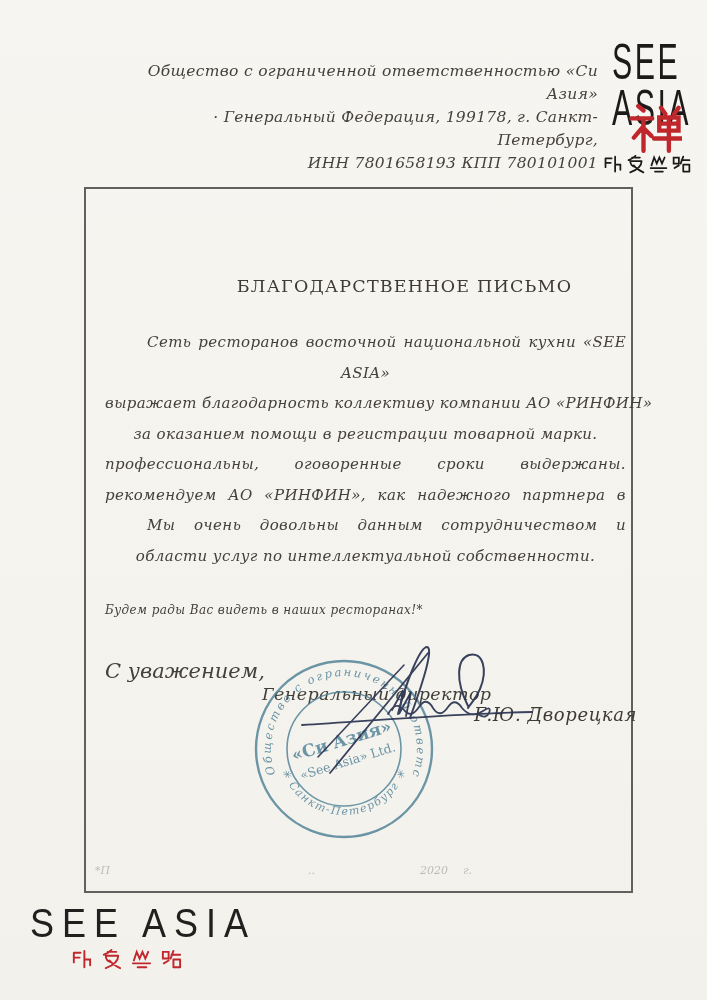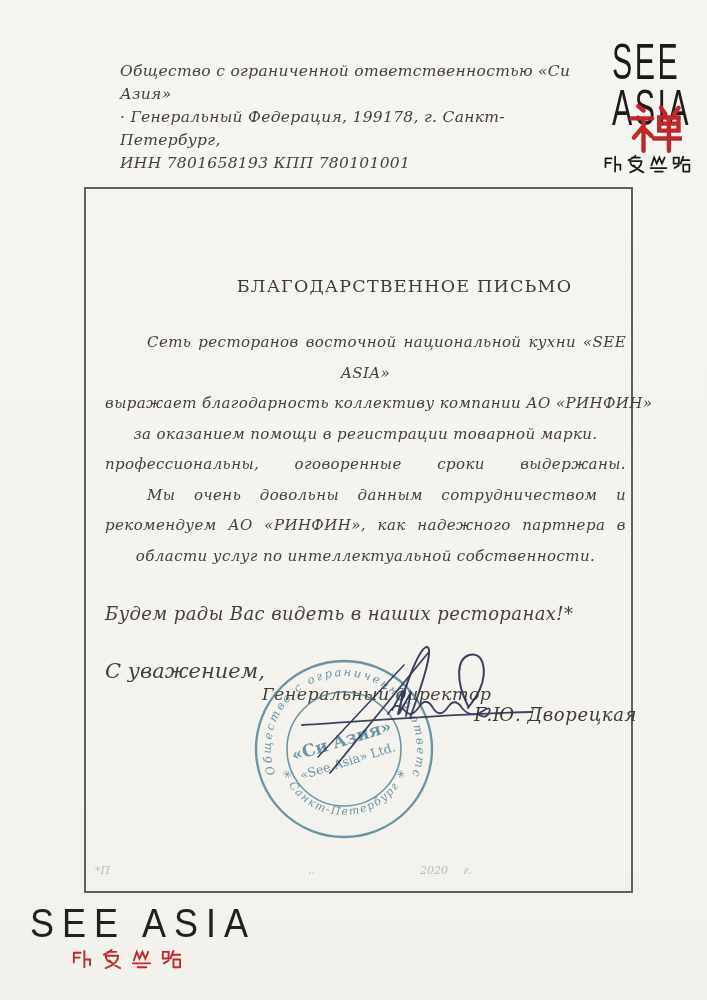--- a/index.html
+++ b/index.html
@@ -1,20 +1,20 @@
 <!DOCTYPE html>
 <html><head>
 <meta charset="utf-8">
 <style>
   html,body{margin:0;padding:0;}
   body{width:707px;height:1000px;background:#f6f4f0;font-family:"DejaVu Serif",serif;overflow:hidden;}
   .page{position:absolute;left:0;top:0;width:707px;height:1000px;background:linear-gradient(180deg,#f7f5f1 0%,#f5f3ee 60%,#f3f1ec 100%);}
 
   
-  .header{position:absolute;left:120px;top:60px;width:478px;text-align:left;
+  .header{position:absolute;left:120px;top:60px;width:478px;text-align:right;
           font-style:italic;font-size:15.5px;line-height:23px;color:#45423c;letter-spacing:.3px;}
 
   
   .logo-top{position:absolute;left:592px;top:36px;width:100px;color:#1c1b19;margin-left:20px;}
   .logo-top .l1,.logo-top .l2{font-family:"Liberation Sans",sans-serif;font-size:37px;letter-spacing:3px;
           transform:scale(.82,1.35);transform-origin:left top;line-height:40px;font-weight:500;}
   .logo-top .l2{margin-top:6px;}
   .seal-char{position:absolute;left:14px;top:64px;color:#c0272d;}
   .tagline-top{position:absolute;left:-10px;top:118px;color:#1c1b19;display:flex;gap:2px;}
 
@@ -23,21 +23,21 @@
 
   .title{position:absolute;left:84px;top:276px;width:641px;text-align:center;
          font-size:17.5px;letter-spacing:1.2px;color:#3f3c37;}
 
   .body-text{position:absolute;left:105px;top:327px;width:521px;
          font-style:italic;font-size:15px;color:#44413b;letter-spacing:.4px;}
   .bl{height:30.5px;line-height:30.5px;text-align:justify;text-align-last:justify;white-space:nowrap;}
   .bl-left{height:30.5px;line-height:30.5px;text-align:center;}
   .ind{text-indent:42px;}
 
-  .invite{position:absolute;left:105px;top:603px;font-style:italic;font-size:18px;color:#44413b;letter-spacing:.4px;}
+  .invite{position:absolute;left:105px;top:603px;font-style:italic;font-size:12px;color:#44413b;letter-spacing:.4px;}
   .closing{position:absolute;left:105px;top:659px;font-style:italic;font-size:21px;color:#44413b;}
   .role{position:absolute;left:262px;top:684px;font-style:italic;font-size:17.5px;color:#413e38;letter-spacing:.4px;}
   .name{position:absolute;left:474px;top:704px;font-style:italic;font-size:18px;color:#3e3b35;letter-spacing:.6px;}
 
   .footfrag{position:absolute;top:864px;font-size:11px;color:#4a4a4a;opacity:.32;font-style:italic;}
 
   
   .logo-bottom{position:absolute;left:30px;top:899px;color:#20201e;font-family:"Liberation Sans",sans-serif;
          font-size:36px;letter-spacing:8px;transform:scale(1,1.15);transform-origin:left top;font-weight:400;}
   .tagline-bottom{position:absolute;left:70px;top:948px;color:#c1272d;display:flex;gap:7px;}
@@ -103,22 +103,22 @@
   <div class="frame"></div>
 
   <div class="title">БЛАГОДАРСТВЕННОЕ ПИСЬМО</div>
 
   <div class="body-text">
     <div class="bl ind">Сеть ресторанов восточной национальной кухни «SEE</div>
     <div class="bl-left">ASIA»</div>
     <div class="bl">выражает благодарность коллективу компании АО «РИНФИН»</div>
     <div class="bl-left">за оказанием помощи в регистрации товарной марки.</div>
     <div class="bl">профессиональны, оговоренные сроки выдержаны.</div>
+    <div class="bl">рекомендуем АО «РИНФИН», как надежного партнера в</div>
     <div class="bl ind">Мы очень довольны данным сотрудничеством и</div>
-    <div class="bl">рекомендуем АО «РИНФИН», как надежного партнера в</div>
     <div class="bl-left">области услуг по интеллектуальной собственности.</div>
   </div>
 
   <div class="invite">Будем рады Вас видеть в наших ресторанах!*</div>
   <div class="closing">С уважением,</div>
   <div class="role">Генеральный директор</div>
   <div class="name">Г.Ю. Дворецкая</div>
 
   <svg style="position:absolute;left:251px;top:656px;opacity:.82;" width="186" height="186" viewBox="0 0 186 186">
     <g stroke="#4d8096" fill="none">

